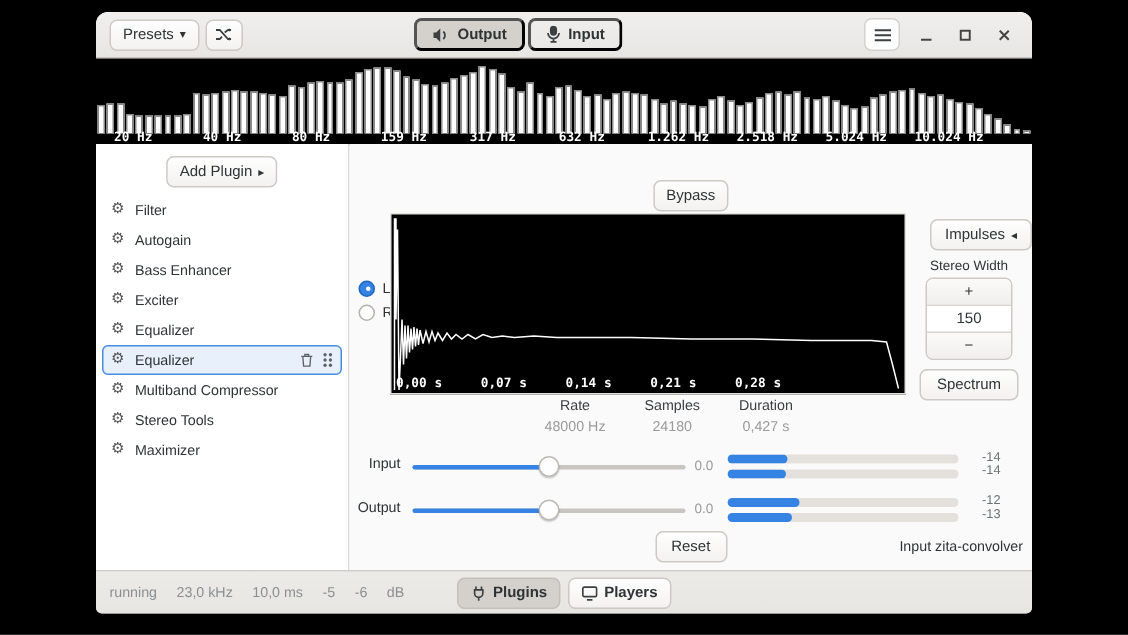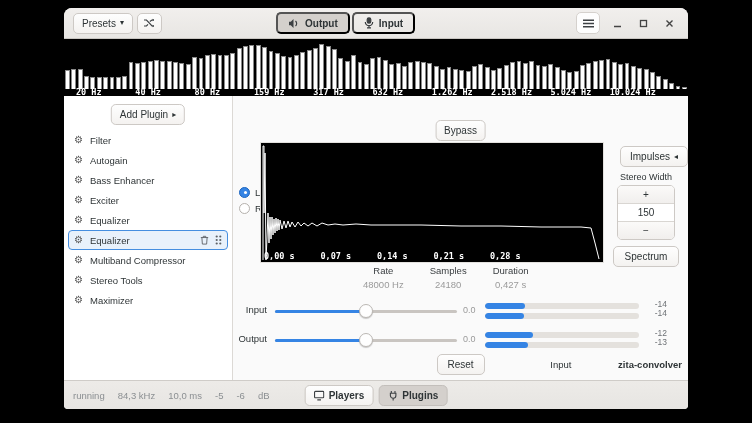--- a/index.html
+++ b/index.html
@@ -78,21 +78,21 @@
   .slider .handle{position:absolute;top:-6px;width:14px;height:14px;border-radius:50%;background:#fefefe;
                   border:1px solid #bcb8b4;box-sizing:border-box;box-shadow:0 1px 1px rgba(0,0,0,.2);}
   .ioval{position:absolute;left:230px;top:5px;font-size:9px;color:#9a9a9a;}
   .meters{position:absolute;left:252px;width:154px;top:3px;}
   .meter{height:6px;border-radius:3px;background:#e4e1dd;margin-bottom:4px;position:relative;overflow:hidden;}
   .meter .mfill{position:absolute;left:0;top:0;bottom:0;background:#3584e4;border-radius:3px;}
   .mvals{position:absolute;left:408px;width:26px;top:0;text-align:right;font-size:8.5px;color:#6d7175;line-height:9px;}
   .resetrow{position:absolute;left:0;right:0;top:258px;height:24px;}
   .resetbtn{position:absolute;left:50%;transform:translateX(-50%);width:48px;}
   .using{position:absolute;right:6px;top:5px;font-size:9.5px;color:#2e3436;}
-  .using b{font-weight:bold;margin-left:44px;}
+  .using b{font-weight:normal;}
   
   .statusbar{position:absolute;left:0;right:0;bottom:0;height:28px;background:linear-gradient(#edebe8,#e7e5e2);
              border-top:1px solid #cfccc8;display:flex;align-items:center;}
   .stats{display:flex;gap:13px;margin-left:9px;font-size:9.5px;color:#8b8f92;}
   .sb-tabs{position:absolute;left:50%;transform:translateX(-50%);display:flex;gap:5px;}
   .sb-btn{height:21px;}
   .sb-btn.alt{background:#d4d0cc;border-color:#c3bfbb;font-weight:bold;}
   .sb-btn.selw{font-weight:bold;}
   svg{display:block;}
 </style>
@@ -458,41 +458,41 @@
             <span>Input</span>
             <b>zita-convolver</b>
           </div>
         </div>
       </div>
     </div>
 
     <div class="statusbar">
       <div class="stats">
           <span>running</span>
-          <span>84,3 kHz</span>
+          <span>23,0 kHz</span>
           <span>10,0 ms</span>
           <span>-5</span>
           <span>-6</span>
           <span>dB</span>
         </div>
       <div class="sb-tabs">
+        <button class="btn sb-btn alt">
+          <span>
+            <svg width="11" height="11" viewBox="0 0 12 12" fill="none" stroke="#3c4043" stroke-width="1.2">
+              <path d="M4 1v2.5M8 1v2.5M3 3.5h6V6a3 3 0 0 1-6 0zM6 9v2.5"></path>
+            </svg>
+          </span>
+          <span>Plugins</span>
+        </button>
         <button class="btn sb-btn selw">
           <span>
             <svg width="11" height="11" viewBox="0 0 12 12" fill="none" stroke="#3c4043" stroke-width="1.2">
               <rect x="1" y="1.5" width="10" height="7" rx="1"></rect>
                 <path d="M4 10.8h4"></path>
             </svg>
           </span>
           <span>Players</span>
         </button>
-        <button class="btn sb-btn alt">
-          <span>
-            <svg width="11" height="11" viewBox="0 0 12 12" fill="none" stroke="#3c4043" stroke-width="1.2">
-              <path d="M4 1v2.5M8 1v2.5M3 3.5h6V6a3 3 0 0 1-6 0zM6 9v2.5"></path>
-            </svg>
-          </span>
-          <span>Plugins</span>
-        </button>
       </div>
     </div>
 
   </div>
 </div>
 
 </body></html>

